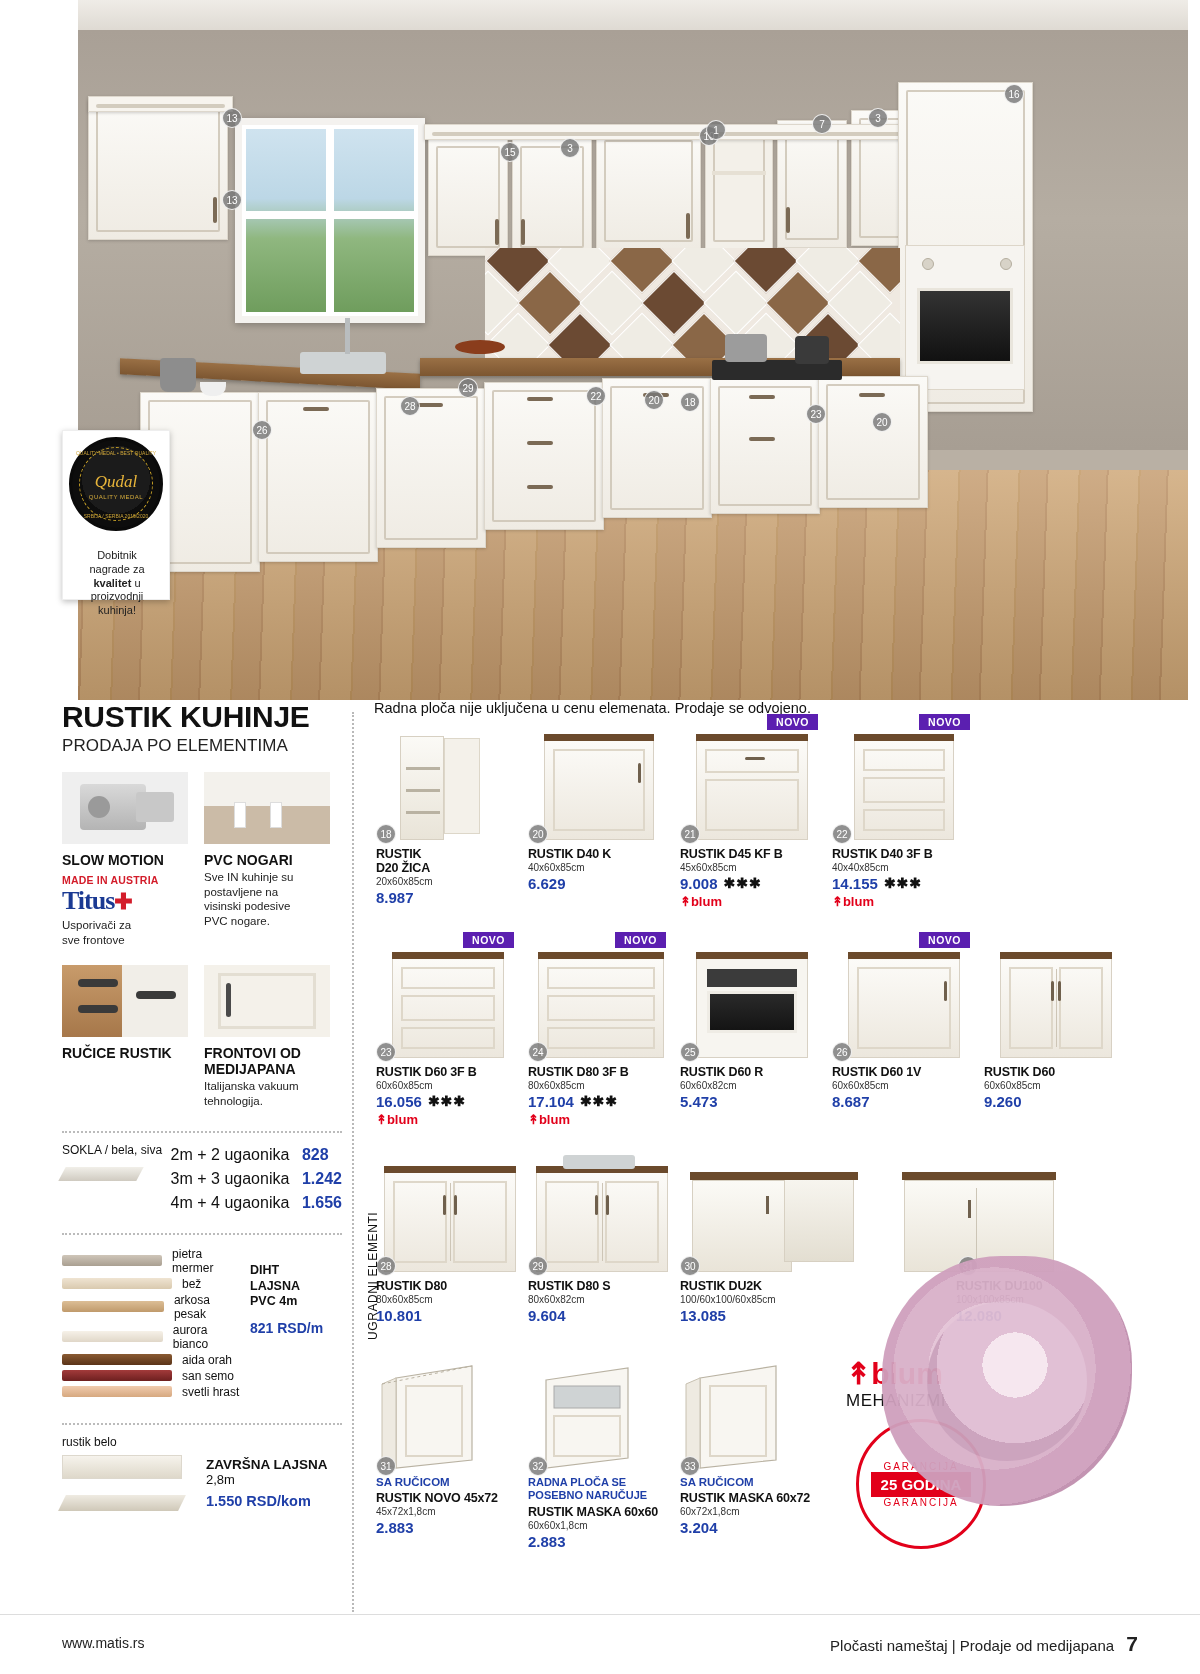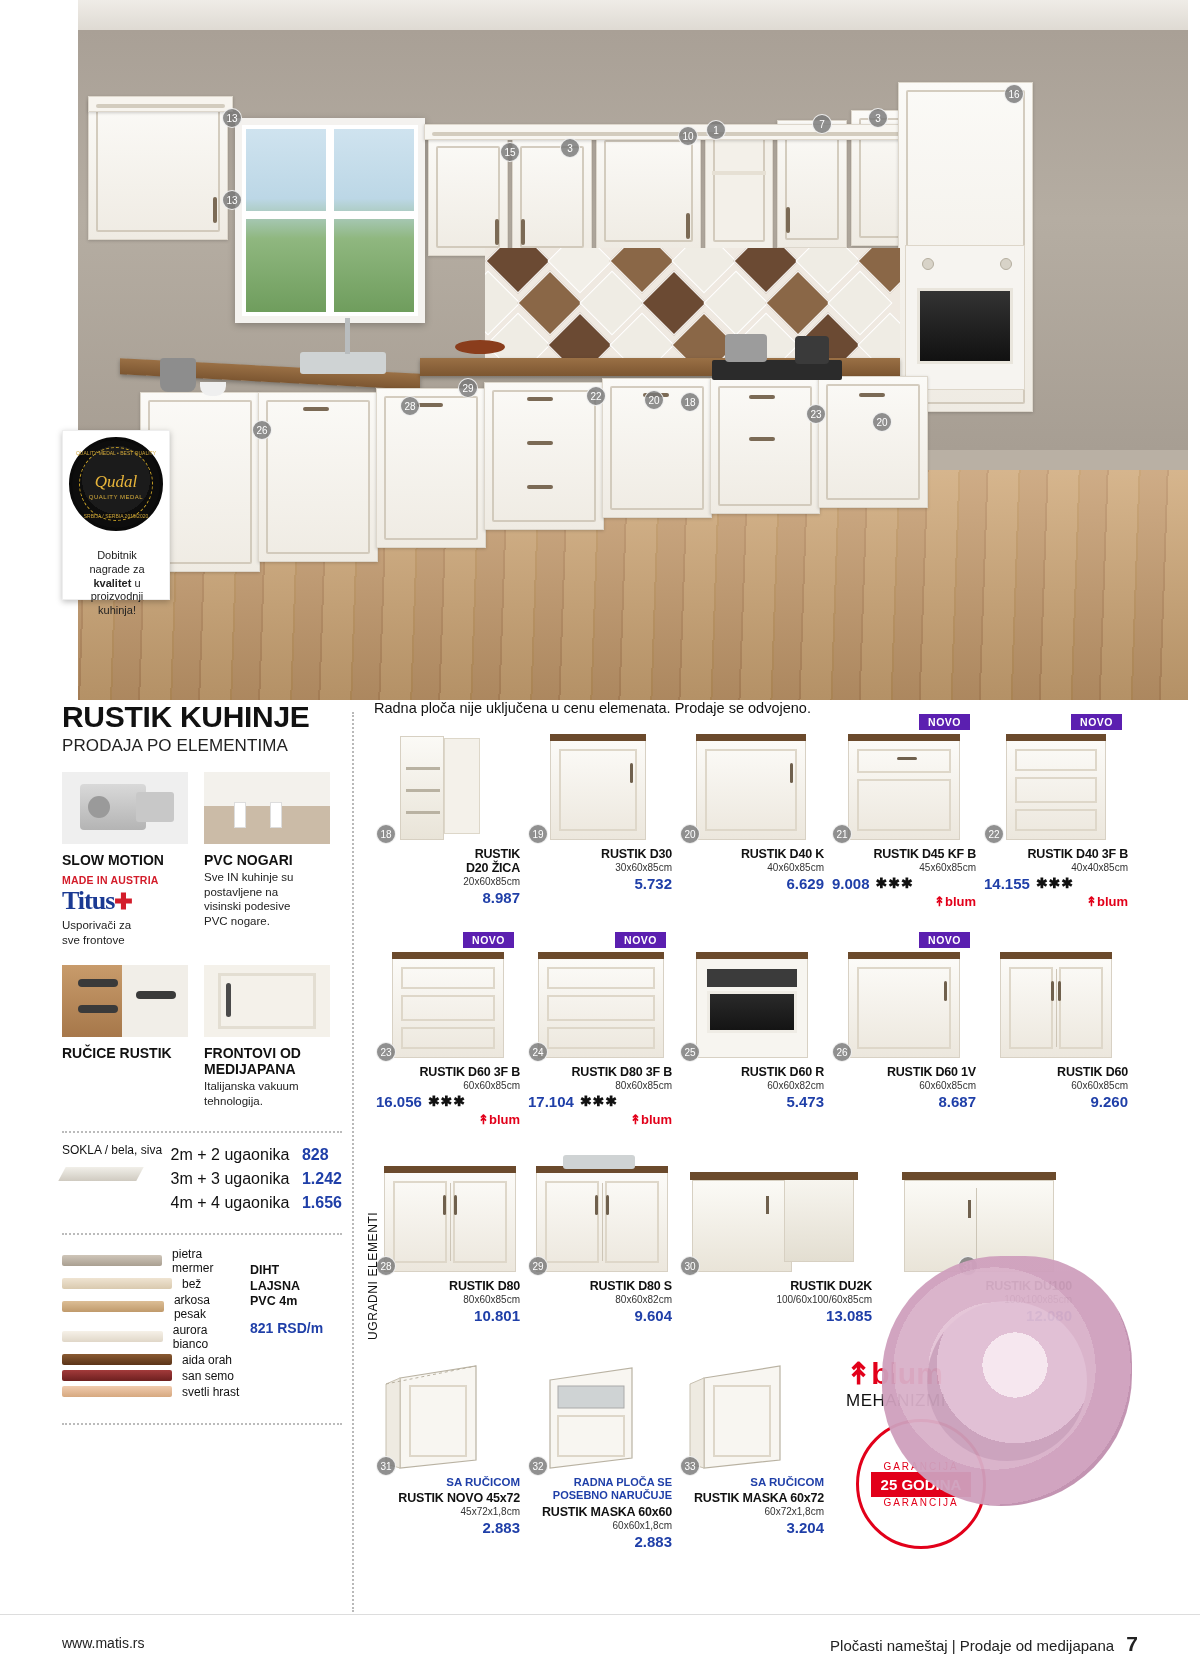--- a/index.html
+++ b/index.html
@@ -161,21 +161,21 @@
 
   .diht{ font-size:12.5px; font-weight:bold; line-height:1.25; }
 
   .lajsna-row{ display:flex; align-items:center; gap:12px; }
 
   
   .right-col{ position:absolute; left:372px; top:0; width:760px; }
   .note{ font-size:14.5px; color:#111; margin:0 0 10px 2px; }
 
   .row{ display:flex; gap:0; }
-  .card{ width:152px; position:relative; padding:0 4px;text-align:right; }
+  .card{ width:152px; position:relative; padding:0 4px; }
   .card .imgbox{ height:118px; position:relative; }
   .card .pname{ font-size:12.5px; font-weight:bold; margin-top:3px; letter-spacing:-.2px; }
   .card .dim{ font-size:10px; color:#333; margin-top:1px; }
   .card .pr{ font-size:15px; font-weight:bold; color:#1f3fa8; margin-top:2px; }
   .badge-novo{
     position:absolute; right:10px; top:-12px; background:#5b1fb0; color:#fff;
     font-size:10.5px; font-weight:bold; padding:2px 9px; letter-spacing:.5px;
   }
   .stars{ color:#111; font-size:14px; font-weight:bold; letter-spacing:1px; }
   .blum-sm{
@@ -332,21 +332,21 @@
   <div style="position:absolute;left:160px;top:358px;width:36px;height:34px;background:#8d8d8d;border-radius:4px 4px 8px 8px;"></div>
   <div style="position:absolute;left:200px;top:382px;width:26px;height:14px;background:#efefef;border-radius:0 0 10px 10px;"></div>
 
   <div class="hero-left-white"></div>
   <div class="hero-right-white"></div>
 
   <div class="num" style="left:222px;top:108px;">13</div>
   <div class="num" style="left:222px;top:190px;">13</div>
   <div class="num" style="left:500px;top:142px;">15</div>
   <div class="num" style="left:560px;top:138px;">3</div>
-  <div class="num" style="left:678px;top:126px;text-align:center;">10</div>
+  <div class="num" style="left:699px;top:126px;text-align:center;">10</div>
   <div class="num" style="left:706px;top:120px;">1</div>
   <div class="num" style="left:812px;top:114px;">7</div>
   <div class="num" style="left:868px;top:108px;">3</div>
   <div class="num" style="left:1004px;top:84px;">16</div>
   <div class="num" style="left:458px;top:378px;">29</div>
   <div class="num" style="left:586px;top:386px;">22</div>
   <div class="num" style="left:644px;top:390px;">20</div>
   <div class="num" style="left:680px;top:392px;">18</div>
   <div class="num" style="left:806px;top:404px;">23</div>
   <div class="num" style="left:872px;top:412px;">20</div>
@@ -494,20 +494,34 @@
       <div style="width:92px;padding-top:18px;">
         <div class="diht" style="white-space:pre-line">DIHT
 LAJSNA
 PVC 4m</div>
         <div class="price" style="margin-top:10px;font-size:14px;">821 RSD/m</div>
       </div>
     </div>
 
     <div class="dotrow" style="margin-top:22px;"></div>
 
+    <div style="margin-top:6px;">
+      <div style="font-size:12px;">rustik belo</div>
+      <div class="lajsna-row" style="margin-top:6px;">
+        <div style="width:132px;">
+          <div style="width:120px;height:24px;background:linear-gradient(180deg,#f6f3ec,#ded8ca);border:1px solid #ddd8cd;"></div>
+          <div style="width:120px;height:16px;margin-top:16px;background:linear-gradient(180deg,#efebe2,#cfc8b8);transform:skewX(-26deg);"></div>
+        </div>
+        <div>
+          <div style="font-size:13.5px;font-weight:bold;">ZAVRŠNA LAJSNA</div>
+          <div style="font-size:13px;">2,8m</div>
+          <div class="price" style="font-size:14.5px;margin-top:6px;">1.550 RSD/kom</div>
+        </div>
+      </div>
+    </div>
   </div>
 
   <div class="right-col">
     <p class="note">Radna ploča nije uključena u cenu elemenata. Prodaje se odvojeno.</p>
 
     <div class="row" style="margin-top:6px;">
       <div class="card">
         <div class="imgbox">
           <div style="position:absolute;left:24px;bottom:4px;width:44px;height:104px;background:linear-gradient(180deg,#fbfaf6,#e9e4d8);border:1px solid #d7d0c2;"></div>
           <div style="position:absolute;left:68px;bottom:10px;width:36px;height:96px;background:#f4f1ea;border:1px solid #ddd7c9;"></div>
@@ -515,33 +529,20 @@
           <div style="position:absolute;left:30px;bottom:52px;width:34px;height:3px;background:#b9b2a2;"></div>
           <div style="position:absolute;left:30px;bottom:74px;width:34px;height:3px;background:#b9b2a2;"></div>
           <div class="num" style="left:0;bottom:0;">18</div>
         </div>
         <div class="pname" style="white-space:pre-line">RUSTIK
 D20 ŽICA</div>
         <div class="dim">20x60x85cm</div>
         <div class="pr">8.987</div>
       </div>
 
-      <div class="card">
-        <div class="imgbox">
-          <div class="box3d" style="left:22px;width:96px;">
-            <div class="top"></div>
-            <div class="panel"></div>
-            <div class="hdl" style="right:12px;top:22px;"></div>
-          </div>
-          <div class="num" style="left:0;bottom:0;">19</div>
-        </div>
-        <div class="pname">RUSTIK D30</div>
-        <div class="dim">30x60x85cm</div>
-        <div class="pr">5.732</div>
-      </div>
 
       <div class="card">
         <div class="imgbox">
           <div class="box3d" style="left:16px;width:110px;">
             <div class="top"></div>
             <div class="panel"></div>
             <div class="hdl" style="right:12px;top:22px;"></div>
           </div>
           <div class="num" style="left:0;bottom:0;">20</div>
         </div>

